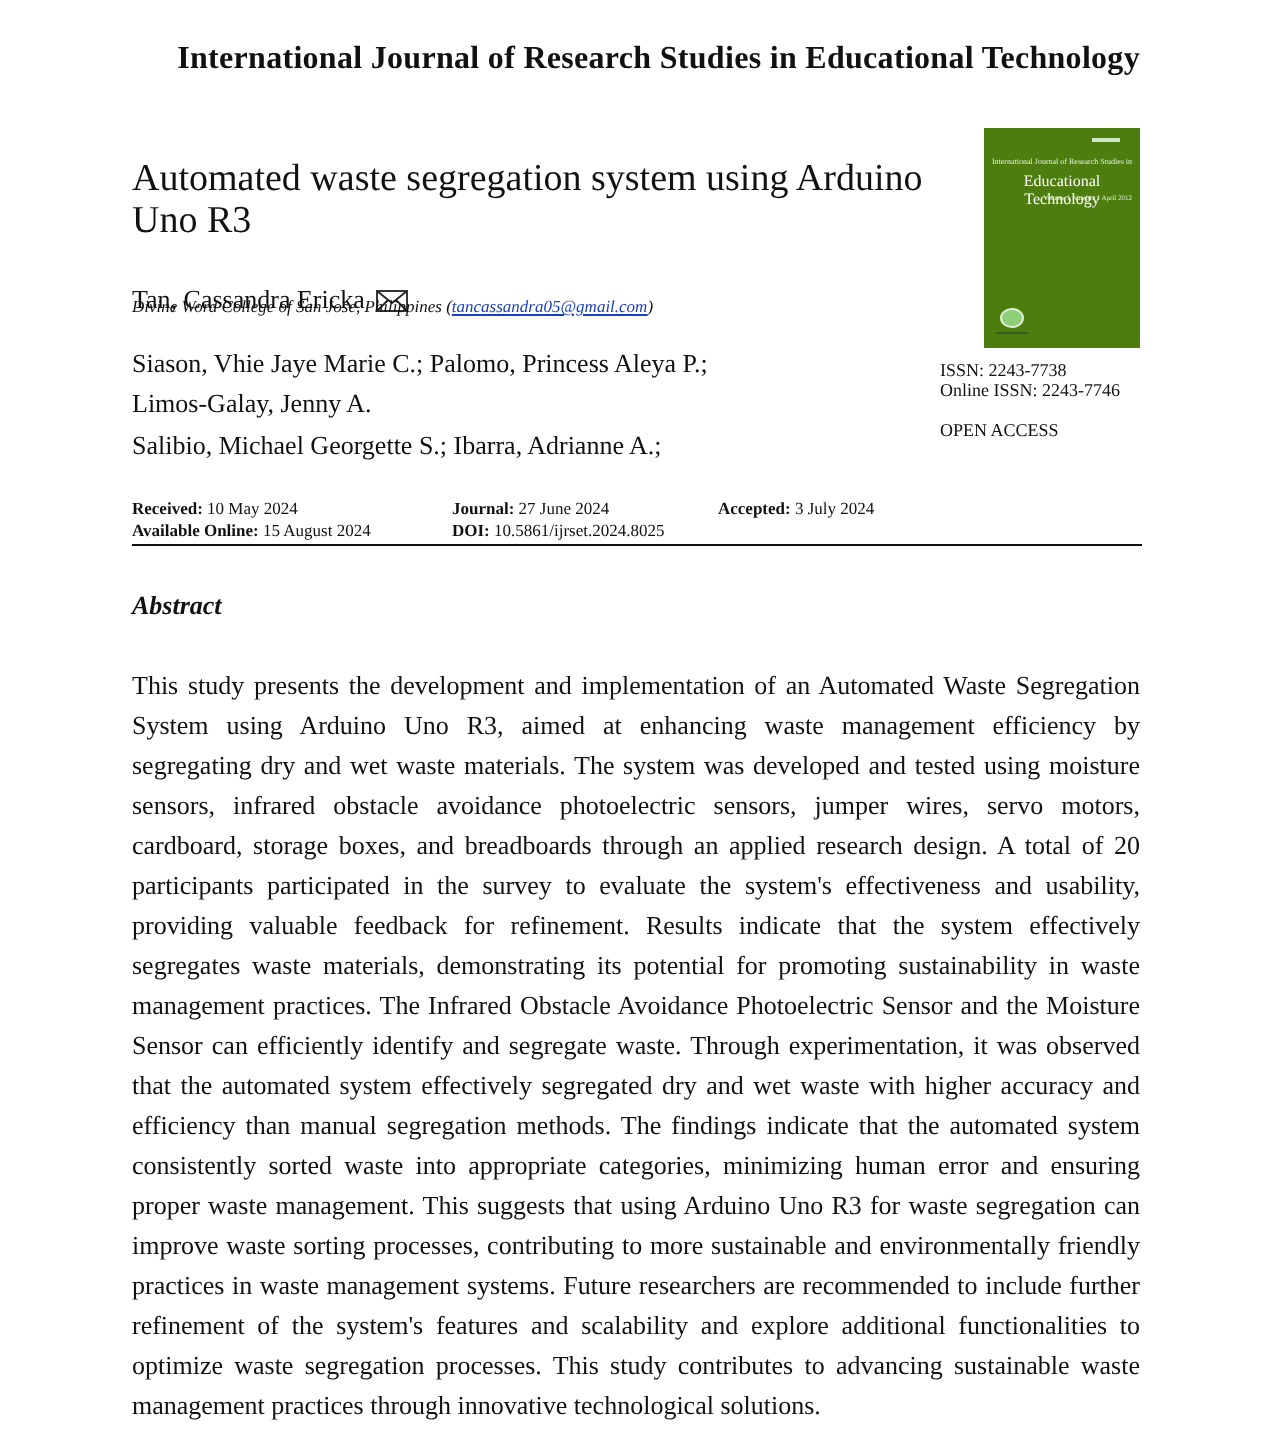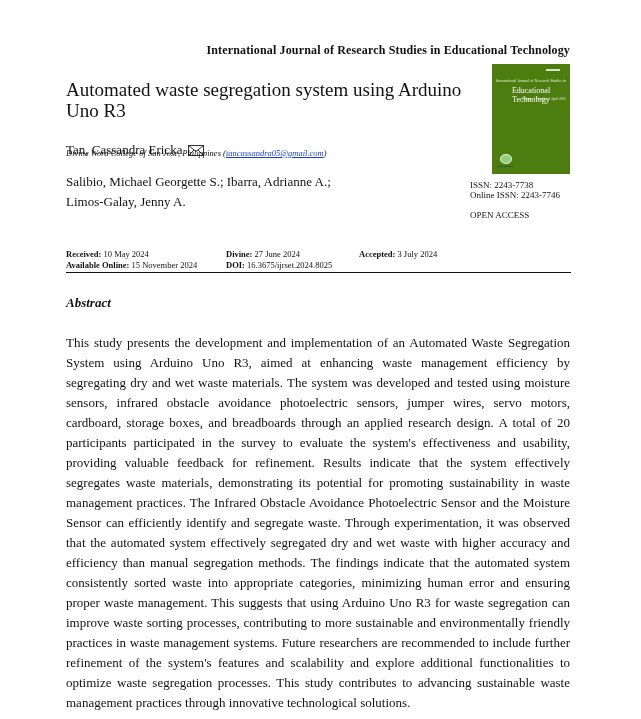--- a/index.html
+++ b/index.html
@@ -1,17 +1,17 @@
 <!DOCTYPE html>
 <html><head>
 <meta charset="utf-8">
 <style>
   html, body { margin:0; padding:0; background:#ffffff; }
   body { width:641px; height:719px; overflow:hidden; position:relative; font-family:"Liberation Serif", serif; color:#111; }
-  .journal-header { position:absolute; right:71px; top:44px; text-align:right; font-size:12px; line-height:12px; }
+  .journal-header { position:absolute; right:71px; top:24px; text-align:right; font-size:16px; line-height:12px; }
   .journal-name { font-weight:bold; letter-spacing:0.15px; }
   .journal-issue { word-spacing:2px; }
   .title { position:absolute; left:66px; top:79px; width:400px; font-size:19px; line-height:21px; }
   .cover { position:absolute; left:492px; top:64px; width:78px; height:110px; background:#4d7c0f; }
   .cover .bar { position:absolute; right:10px; top:5px; width:14px; height:2px; background:#cfe8c3; }
   .cover .small { position:absolute; left:3px; right:3px; top:14px; text-align:center; font-size:4px; line-height:5px; color:#e4f3dc; }
   .cover .big { position:absolute; left:2px; right:2px; top:22px; text-align:center; font-size:8px; line-height:9px; color:#ffffff; }
   .cover .vol { position:absolute; right:4px; top:33px; font-size:3.5px; color:#e4f3dc; }
   .cover .logo { position:absolute; left:8px; top:90px; width:10px; height:8px; border:1px solid #dfeed7; border-radius:50%; background:#8fcf78; }
   .cover .logo-line { position:absolute; left:6px; top:102px; width:16px; height:1px; background:#2f5e22; }
@@ -56,31 +56,32 @@
     <path d="M0.5 0.5 L8 6.5 L15.5 0.5 M0.5 10.5 L6 5 M15.5 10.5 L10 5" fill="none" stroke="#222" stroke-width="0.9"></path>
   </svg>
 </div>
 
 <div class="affil">
   <span>Divine Word College of San Jose, Philippines</span>
   (<a>tancassandra05@gmail.com</a>)
 </div>
 
 <div class="authors">
+  <div>Siason, Vhie Jaye Marie C.; Palomo, Princess Aleya P.;</div>
+  <div>Limos-Galay, Jenny A.</div>
   <div>Salibio, Michael Georgette S.; Ibarra, Adrianne A.;</div>
-  <div>Limos-Galay, Jenny A.</div>
 </div>
 
 <div class="dates" style="left:66px;">
   <div><b>Received:</b> <span>10 May 2024</span></div>
-  <div><b>Available Online:</b> <span>15 November 2024</span></div>
+  <div><b>Available Online:</b> <span>15 August 2024</span></div>
 </div>
 <div class="dates" style="left:226px;">
-  <div><b>Divine:</b> <span>27 June 2024</span></div>
-  <div><b>DOI:</b> <span>16.3675/ijrset.2024.8025</span></div>
+  <div><b>Journal:</b> <span>27 June 2024</span></div>
+  <div><b>DOI:</b> <span>10.5861/ijrset.2024.8025</span></div>
 </div>
 <div class="dates" style="left:359px;">
   <div><b>Accepted:</b> <span>3 July 2024</span></div>
 </div>
 
 <div class="rule"></div>
 
 <div class="abstract-title">Abstract</div>
 <div class="abstract-body">This study presents the development and implementation of an Automated Waste Segregation System using Arduino Uno R3, aimed at enhancing waste management efficiency by segregating dry and wet waste materials. The system was developed and tested using moisture sensors, infrared obstacle avoidance photoelectric sensors, jumper wires, servo motors, cardboard, storage boxes, and breadboards through an applied research design. A total of 20 participants participated in the survey to evaluate the system's effectiveness and usability, providing valuable feedback for refinement. Results indicate that the system effectively segregates waste materials, demonstrating its potential for promoting sustainability in waste management practices. The Infrared Obstacle Avoidance Photoelectric Sensor and the Moisture Sensor can efficiently identify and segregate waste. Through experimentation, it was observed that the automated system effectively segregated dry and wet waste with higher accuracy and efficiency than manual segregation methods. The findings indicate that the automated system consistently sorted waste into appropriate categories, minimizing human error and ensuring proper waste management. This suggests that using Arduino Uno R3 for waste segregation can improve waste sorting processes, contributing to more sustainable and environmentally friendly practices in waste management systems. Future researchers are recommended to include further refinement of the system's features and scalability and explore additional functionalities to optimize waste segregation processes. This study contributes to advancing sustainable waste management practices through innovative technological solutions.</div>
 

